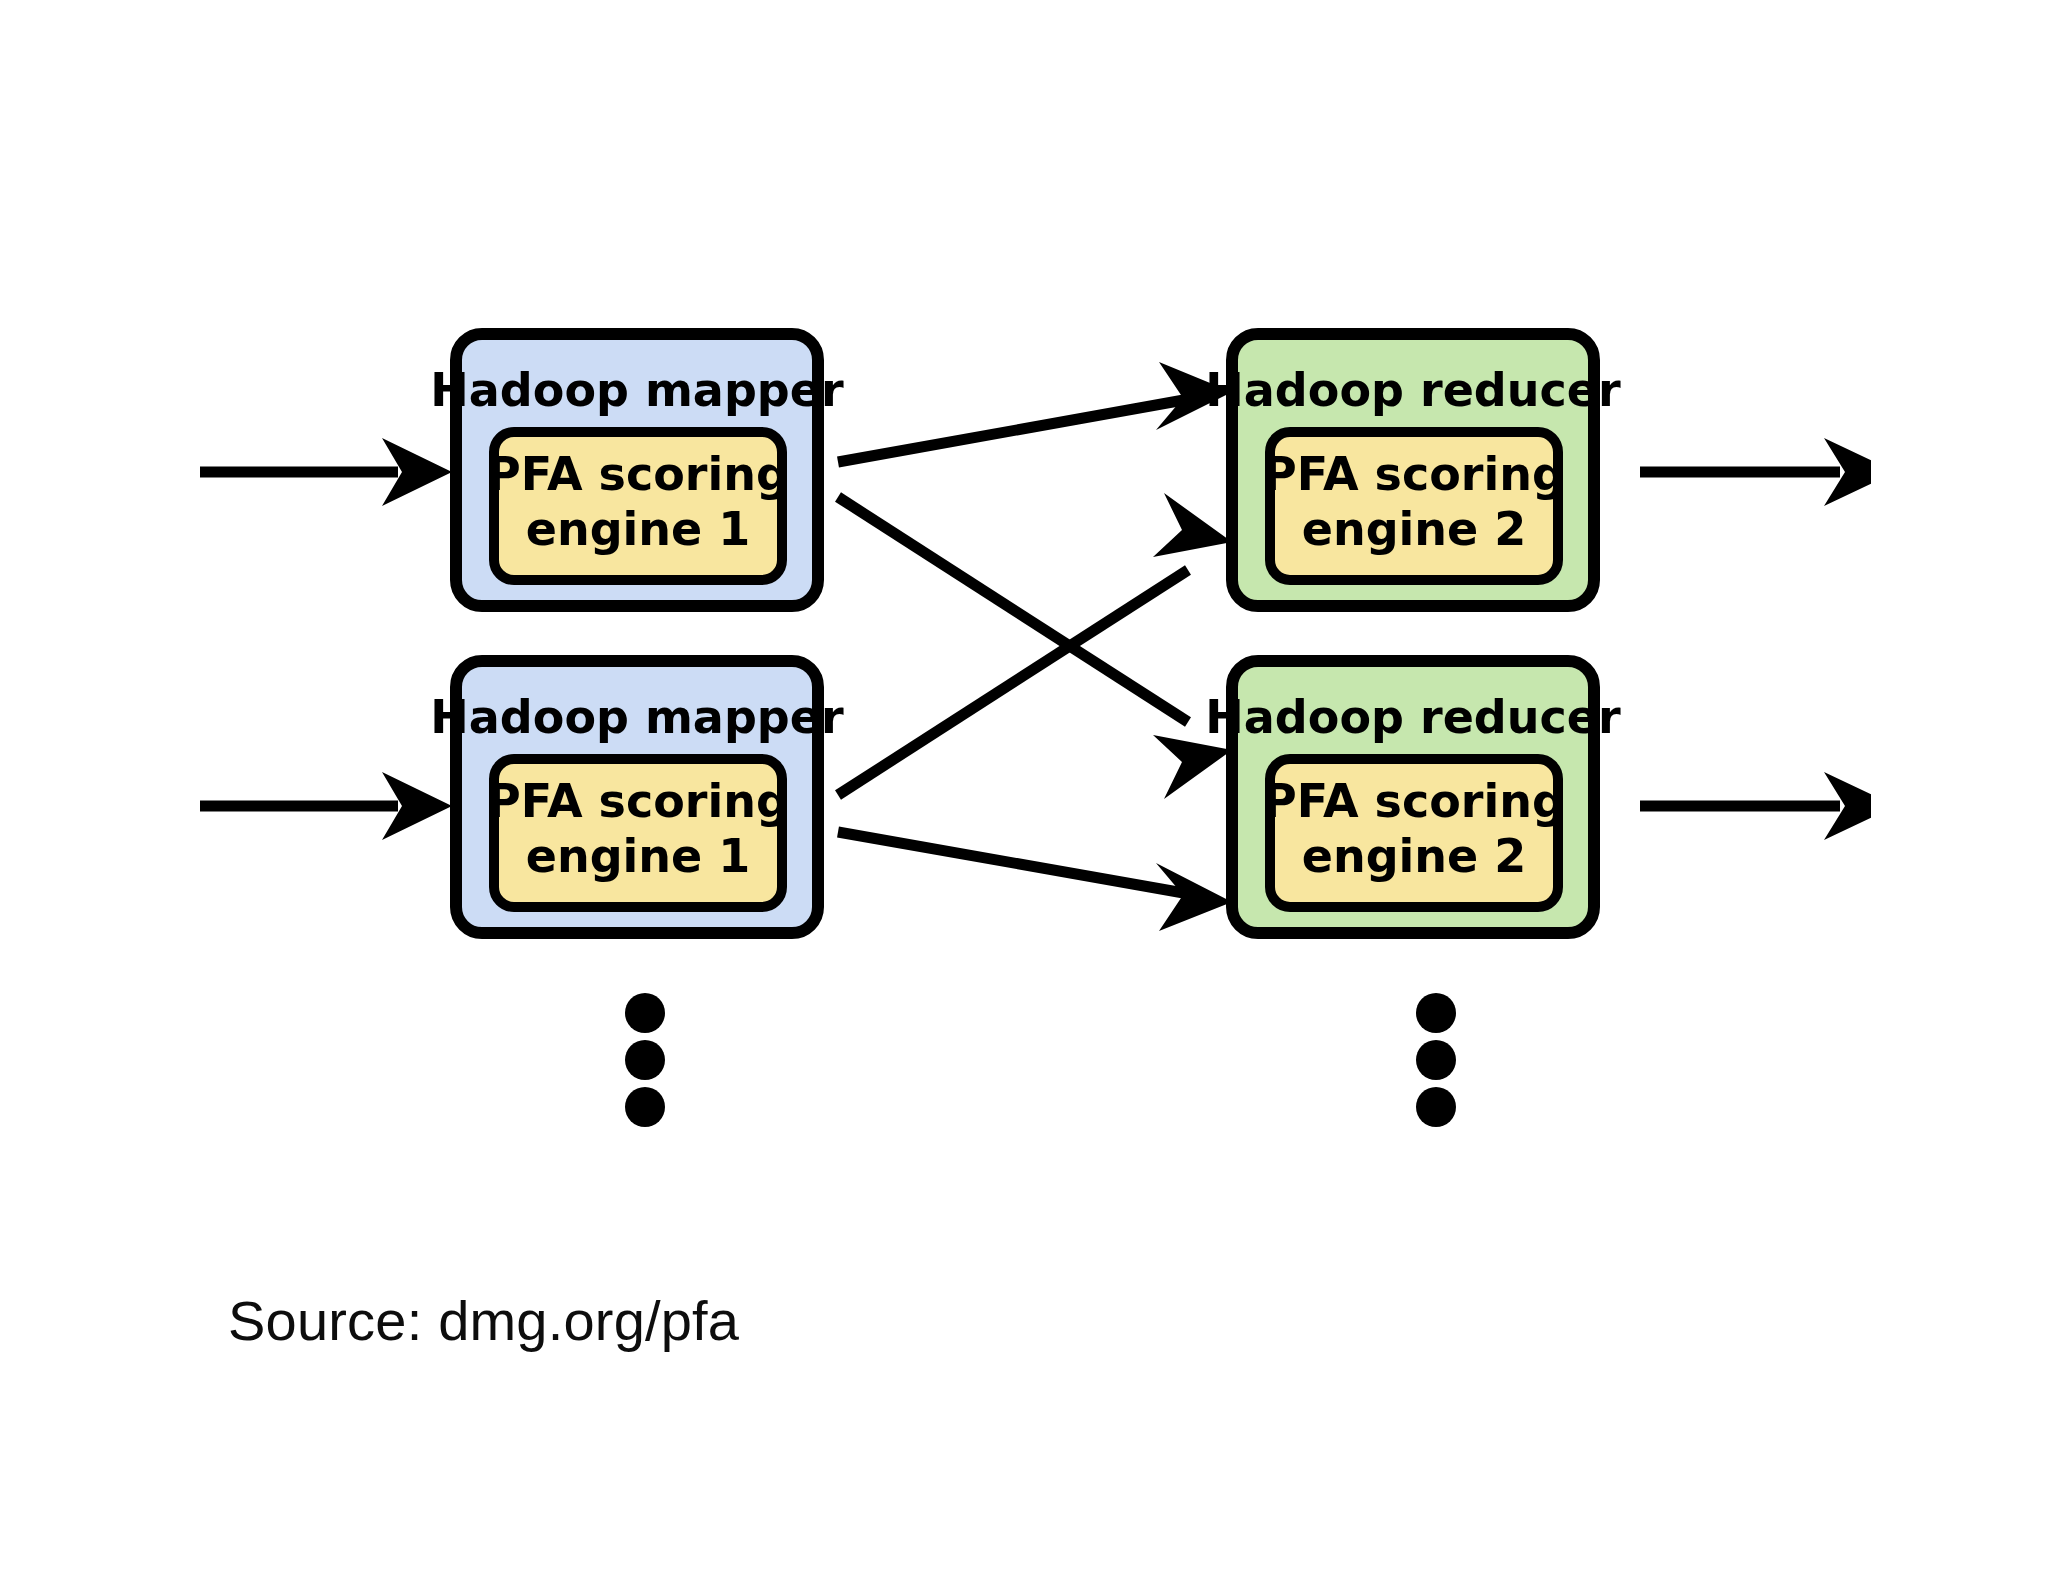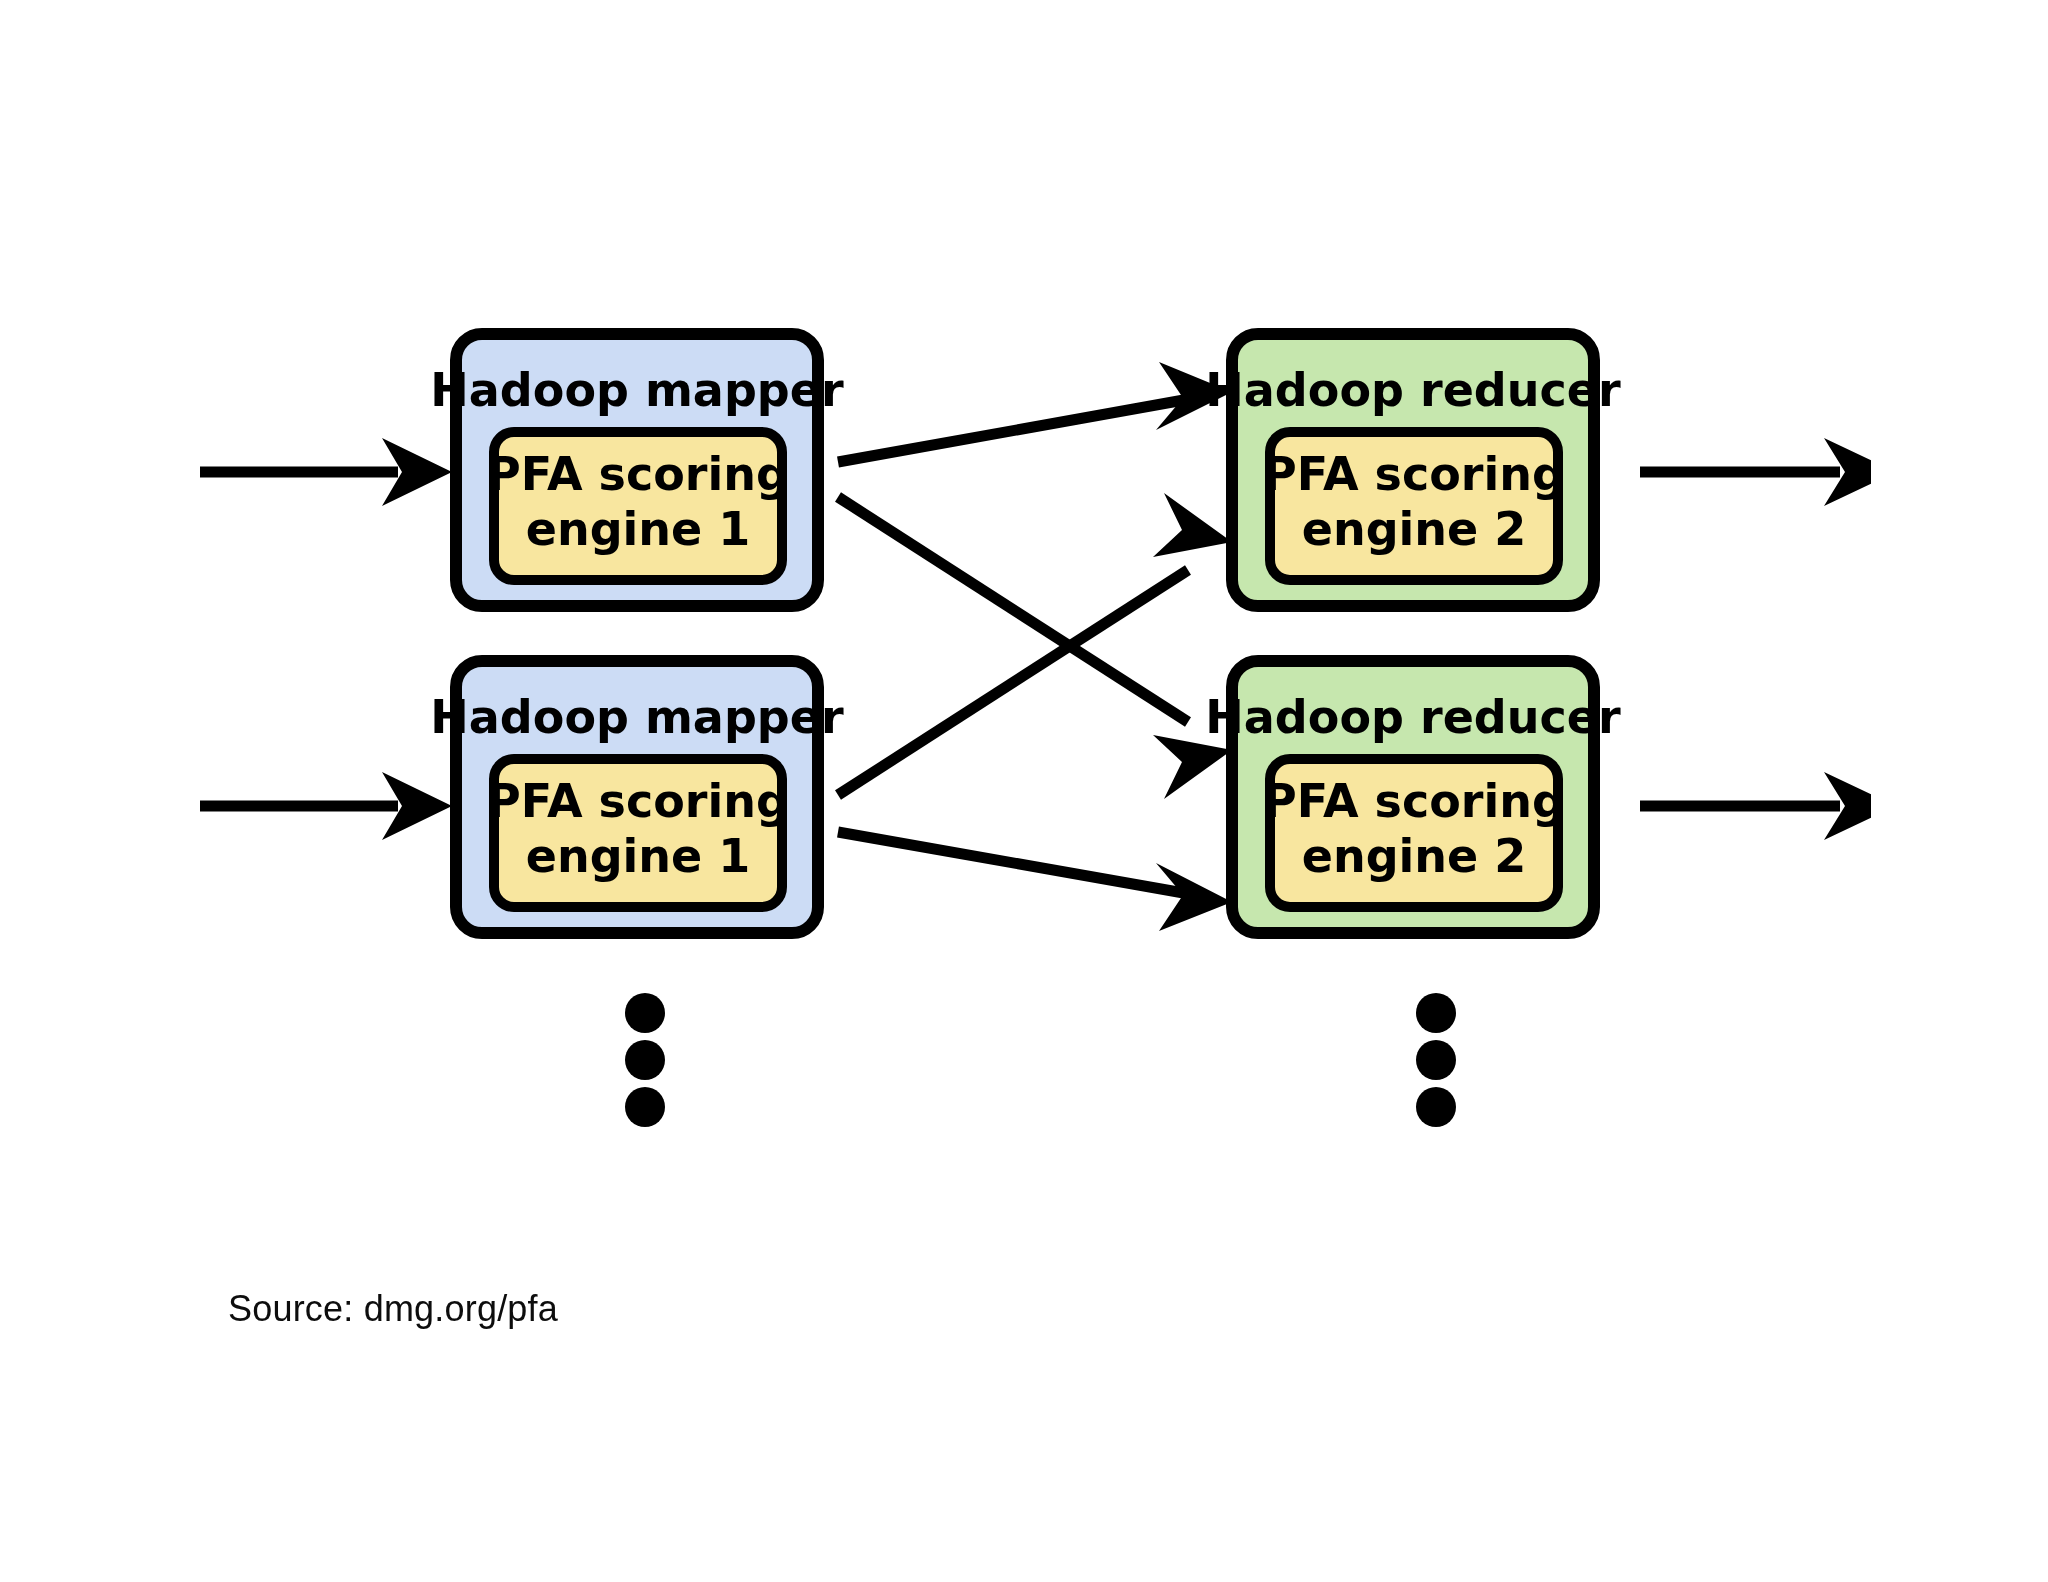--- a/index.html
+++ b/index.html
@@ -32,21 +32,21 @@
     font-family: "DejaVu Sans", sans-serif;
     font-weight: bold;
     font-size: 46px;
     fill: #000000;
   }
   .source-text {
     position: absolute;
     left: 228px;
     top: 1288px;
     font-family: "Liberation Sans", sans-serif;
-    font-size: 36px;
+    font-size: 56px;
     color: #0d0d0d;
     white-space: nowrap;
     letter-spacing: 0.2px;
   }
   .page-number {
     position: absolute;
     left: 1876px;
     top: 1408px;
     font-family: "Liberation Sans", sans-serif;
     font-size: 30px;

